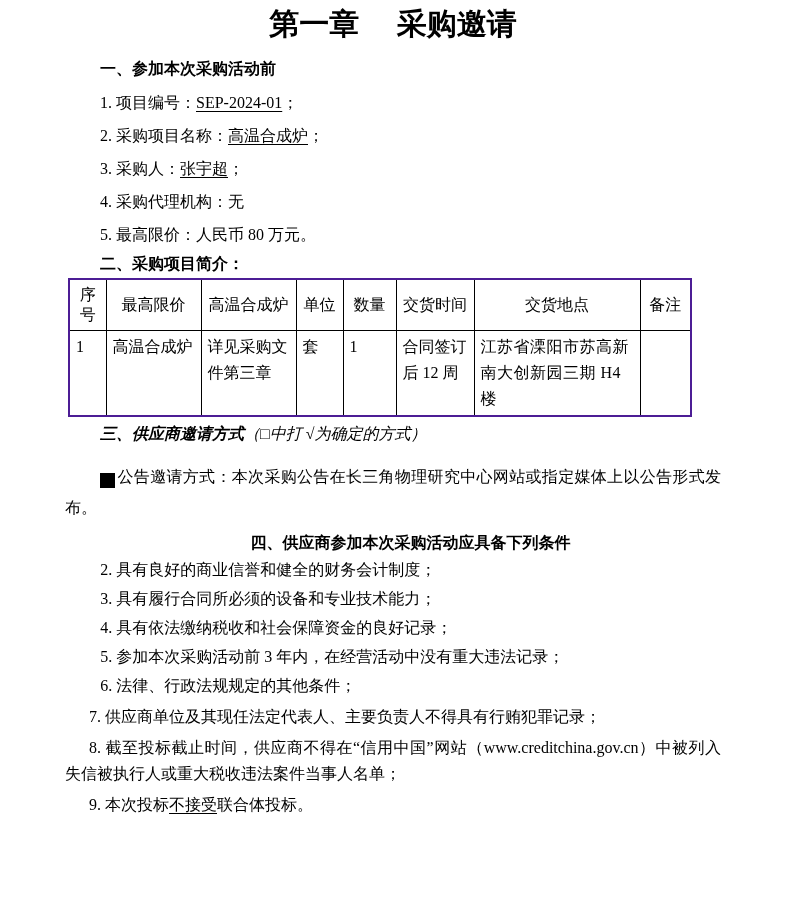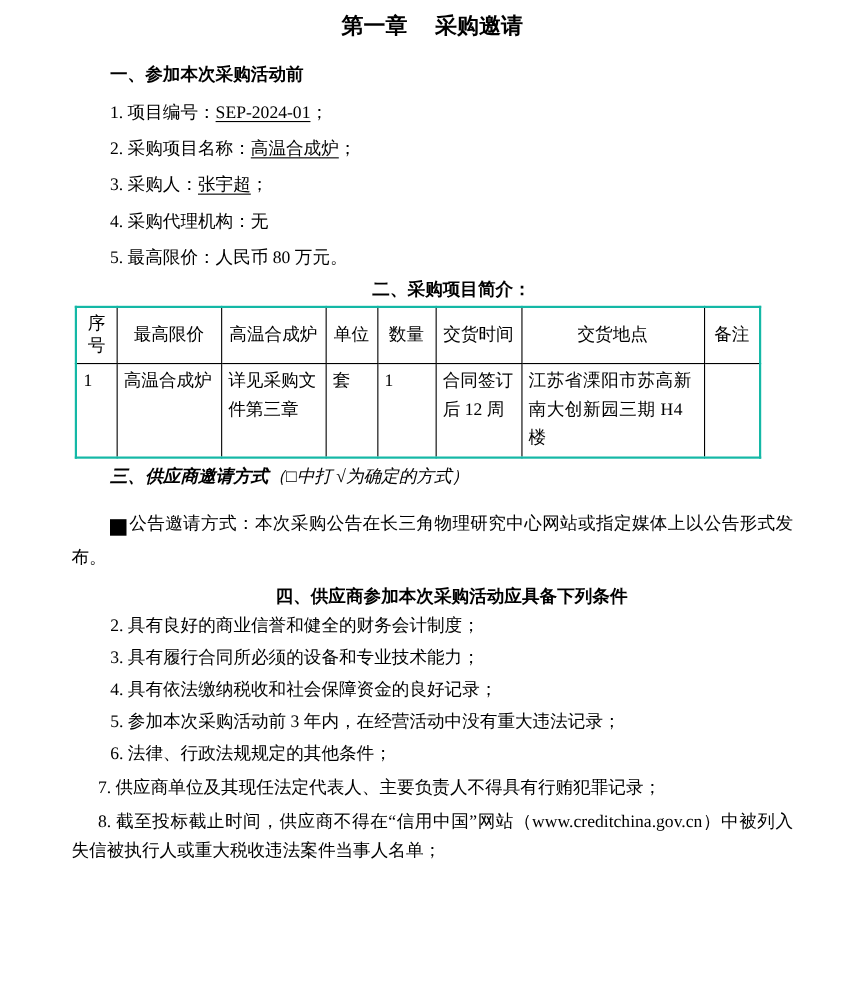--- a/index.html
+++ b/index.html
@@ -10,48 +10,48 @@
     height: 910px;
     margin: 0 auto;
     background: #ffffff;
     color: #000000;
     font-family: "Liberation Serif", "DejaVu Serif", serif;
     font-size: 16px;
     padding: 7px 66px 0 65px;
     overflow: hidden;
   }
   .title {
-    font-size: 20px;
+    font-size: 30px;
     font-weight: bold;
     text-align: center;
     line-height: 34px;
     margin-bottom: 17px;
   }
   .heading {
     font-weight: bold;
     font-size: 16px;
     line-height: 22px;
     margin-left: 35px;
   }
   .heading .normal { font-weight: normal; }
   .s1-item {
     margin: 12px 0 0 35px;
     line-height: 21px;
   }
   .u { text-decoration: underline; text-underline-offset: 3px; margin-top: 32px; }
-  .mt8 { margin-top: 8px; text-align: center; }
+  .mt8 { margin-top: 8px; }
   .mt6 { margin-top: 6px; font-style: italic; }
   .mt9 { margin-top: 9px; text-align: center; }
   
   .ptable {
     border-collapse: collapse;
     table-layout: fixed;
     width: 622px;
     margin: 3px 0 0 3px;
-    border: 2px solid #14b8a6;
+    border: 2px solid #4c1d95;
   }
   .ptable th, .ptable td {
     border: 1px solid #000;
     font-weight: normal;
     font-size: 16px;
     overflow: hidden;
   }
   .ptable th {
     text-align: center;
     line-height: 20px;
@@ -154,14 +154,15 @@
   <div class="para"><span class="cb-checked">✓</span><span>公告邀请方式：本次采购公告在长三角物理研究中心网站或指定媒体上以公告形式发布。</span></div>
 
   <div class="heading mt9">四、供应商参加本次采购活动应具备下列条件</div>
   <div class="cond cond-a">2. 具有良好的商业信誉和健全的财务会计制度；</div>
   <div class="cond cond-a">3. 具有履行合同所必须的设备和专业技术能力；</div>
   <div class="cond cond-a">4. 具有依法缴纳税收和社会保障资金的良好记录；</div>
   <div class="cond cond-a">5. 参加本次采购活动前 3 年内，在经营活动中没有重大违法记录；</div>
   <div class="cond cond-a">6. 法律、行政法规规定的其他条件；</div>
   <div class="cond cond-b">7. 供应商单位及其现任法定代表人、主要负责人不得具有行贿犯罪记录；</div>
   <div class="cond cond-b">8. 截至投标截止时间，供应商不得在“信用中国”网站（www.creditchina.gov.cn）中被列入失信被执行人或重大税收违法案件当事人名单；</div>
+  <div class="cond cond-b"><span>9. 本次投标</span><span class="u">不接受</span><span>联合体投标。</span></div>
 
 </div>
 
 </body></html>

